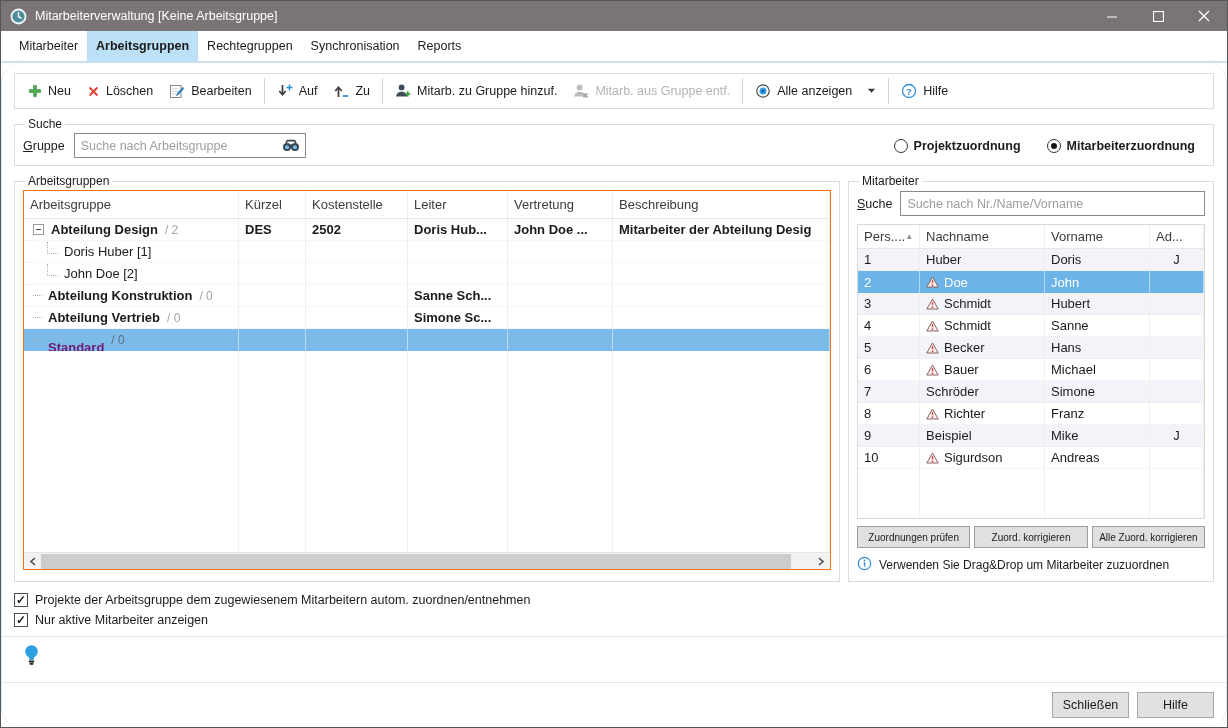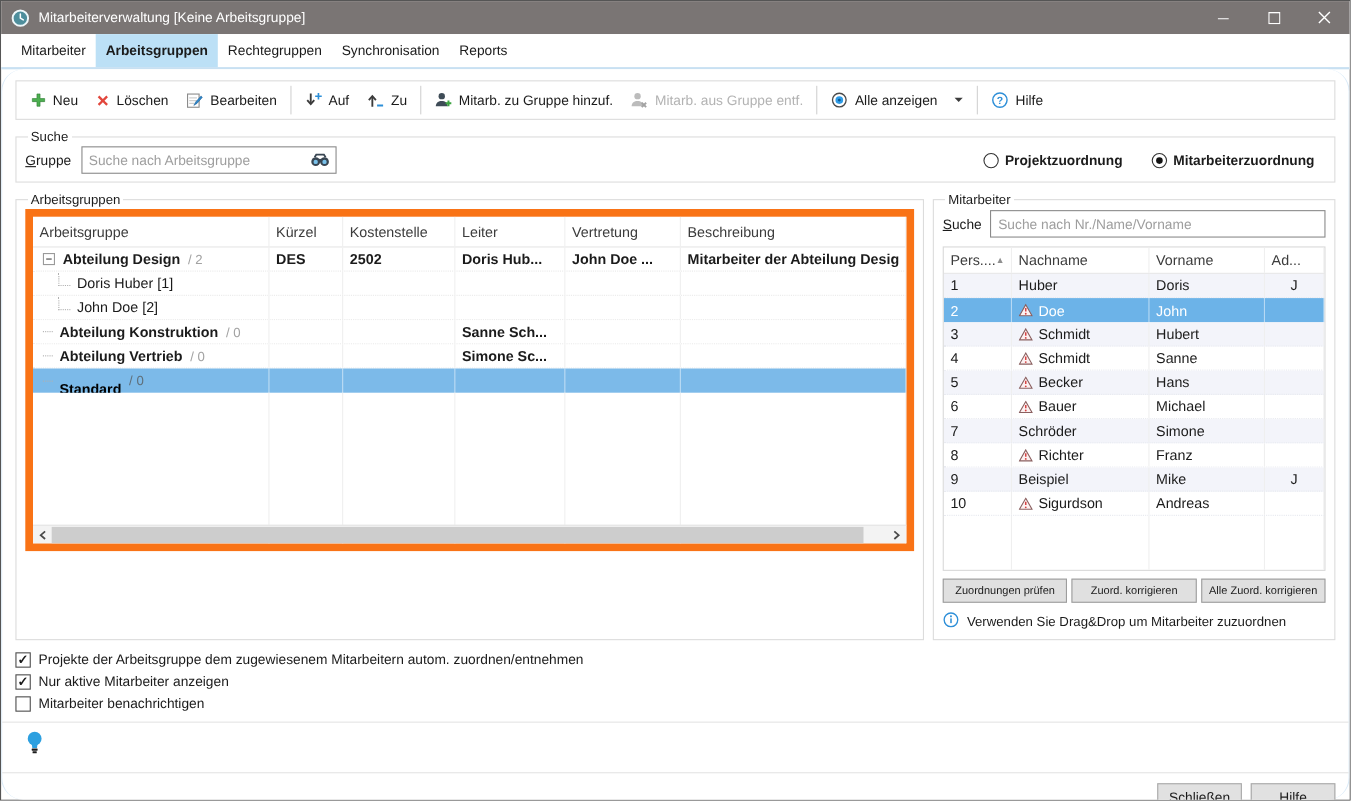--- a/index.html
+++ b/index.html
@@ -46,21 +46,21 @@
   .radio-item { display:flex; align-items:center; gap:6px; font-weight:bold; }
   .radio { width:14px; height:14px; border:1px solid #333; border-radius:50%; background:#fff; position:relative; flex:0 0 auto; }
   .radio.checked::after { content:""; position:absolute; inset:3px; background:#141414; border-radius:50%; }
 
   
   .main-row { display:flex; gap:8px; margin-top:8px; height:408px; flex:0 0 auto; }
   .fs-groups { flex:1; min-width:0; }
   .fs-emps { width:366px; flex:0 0 auto; display:flex; flex-direction:column; }
 
   
-  .gtable { border:7px solid #f97316; height:311px; background:#fff; position:relative; display:flex; flex-direction:column; overflow:hidden; font-size:13px; }
+  .gtable { border:1px solid #f97316; height:380px; background:#fff; position:relative; display:flex; flex-direction:column; overflow:hidden; font-size:13px; }
   .g-row { display:grid; grid-template-columns:215px 67px 102px 100px 105px 1fr; flex:0 0 auto; }
   .g-head { height:28px; border-bottom:1px solid #e6e6e6; color:#3c3c3c; }
   .g-head .cell { font-weight:normal; }
   .g-body-row { height:22px; border-bottom:1px dotted #ececec; }
   .cell { padding:0 6px; border-right:1px solid #efefef; display:flex; align-items:center; white-space:nowrap; overflow:hidden; min-width:0; }
   .g-row.grp .cell { font-weight:bold; }
   .count { font-weight:normal; color:#a3a3a3; margin-left:7px; font-size:12px; }
   .g-row.sel { background:#7cbae9; border-bottom:none; }
   .g-row.sel .cell { border-right-color:rgba(255,255,255,.5); }
   .g-row.sel .count { color:#5f6f7a; }
@@ -342,21 +342,21 @@
                 </div>
                 <div class="cell"></div>
                 <div class="cell"></div>
                 <div class="cell">Simone Sc...</div>
                 <div class="cell"></div>
                 <div class="cell"></div>
               </div>
               <div class="g-row g-body-row grp sel">
                 <div class="cell">
                   <span class="stub"></span>
-                  <span style="color: #000000; margin-top: 14px;">Standard</span>
+                  <span style="color: #701a75; margin-top: 14px;">Standard</span>
                   <span class="count">/ 0</span>
                 </div>
                 <div class="cell"></div>
                 <div class="cell"></div>
                 <div class="cell"></div>
                 <div class="cell"></div>
                 <div class="cell"></div>
               </div>
               <div class="g-row g-filler">
                 <div class="cell"></div>
@@ -562,24 +562,20 @@
 
     <div class="options" id="options">
         <div class="opt-row">
           <span class="checkbox checked"></span>
           <span>Projekte der Arbeitsgruppe dem zugewiesenem Mitarbeitern autom. zuordnen/entnehmen</span>
         </div>
         <div class="opt-row">
           <span class="checkbox checked"></span>
           <span>Nur aktive Mitarbeiter anzeigen</span>
         </div>
-        <div class="opt-row">
-          <span class="checkbox"></span>
-          <span>Mitarbeiter benachrichtigen</span>
-        </div>
       </div>
 
     <div class="sep-line"></div>
     <div class="tip-row">
       <span>
         <svg width="15" height="23" viewBox="0 0 15 23">
             <circle cx="7.5" cy="7.5" r="6.3" fill="#2da0e0"></circle>
             <path d="M4.8 12h5.4l-.6 4H5.4z" fill="#2da0e0"></path>
             <rect x="4.8" y="16.4" width="5.4" height="2" rx=".5" fill="#1c1c1c"></rect>
             <rect x="5.6" y="19" width="3.8" height="1.8" rx=".5" fill="#1c1c1c"></rect>

